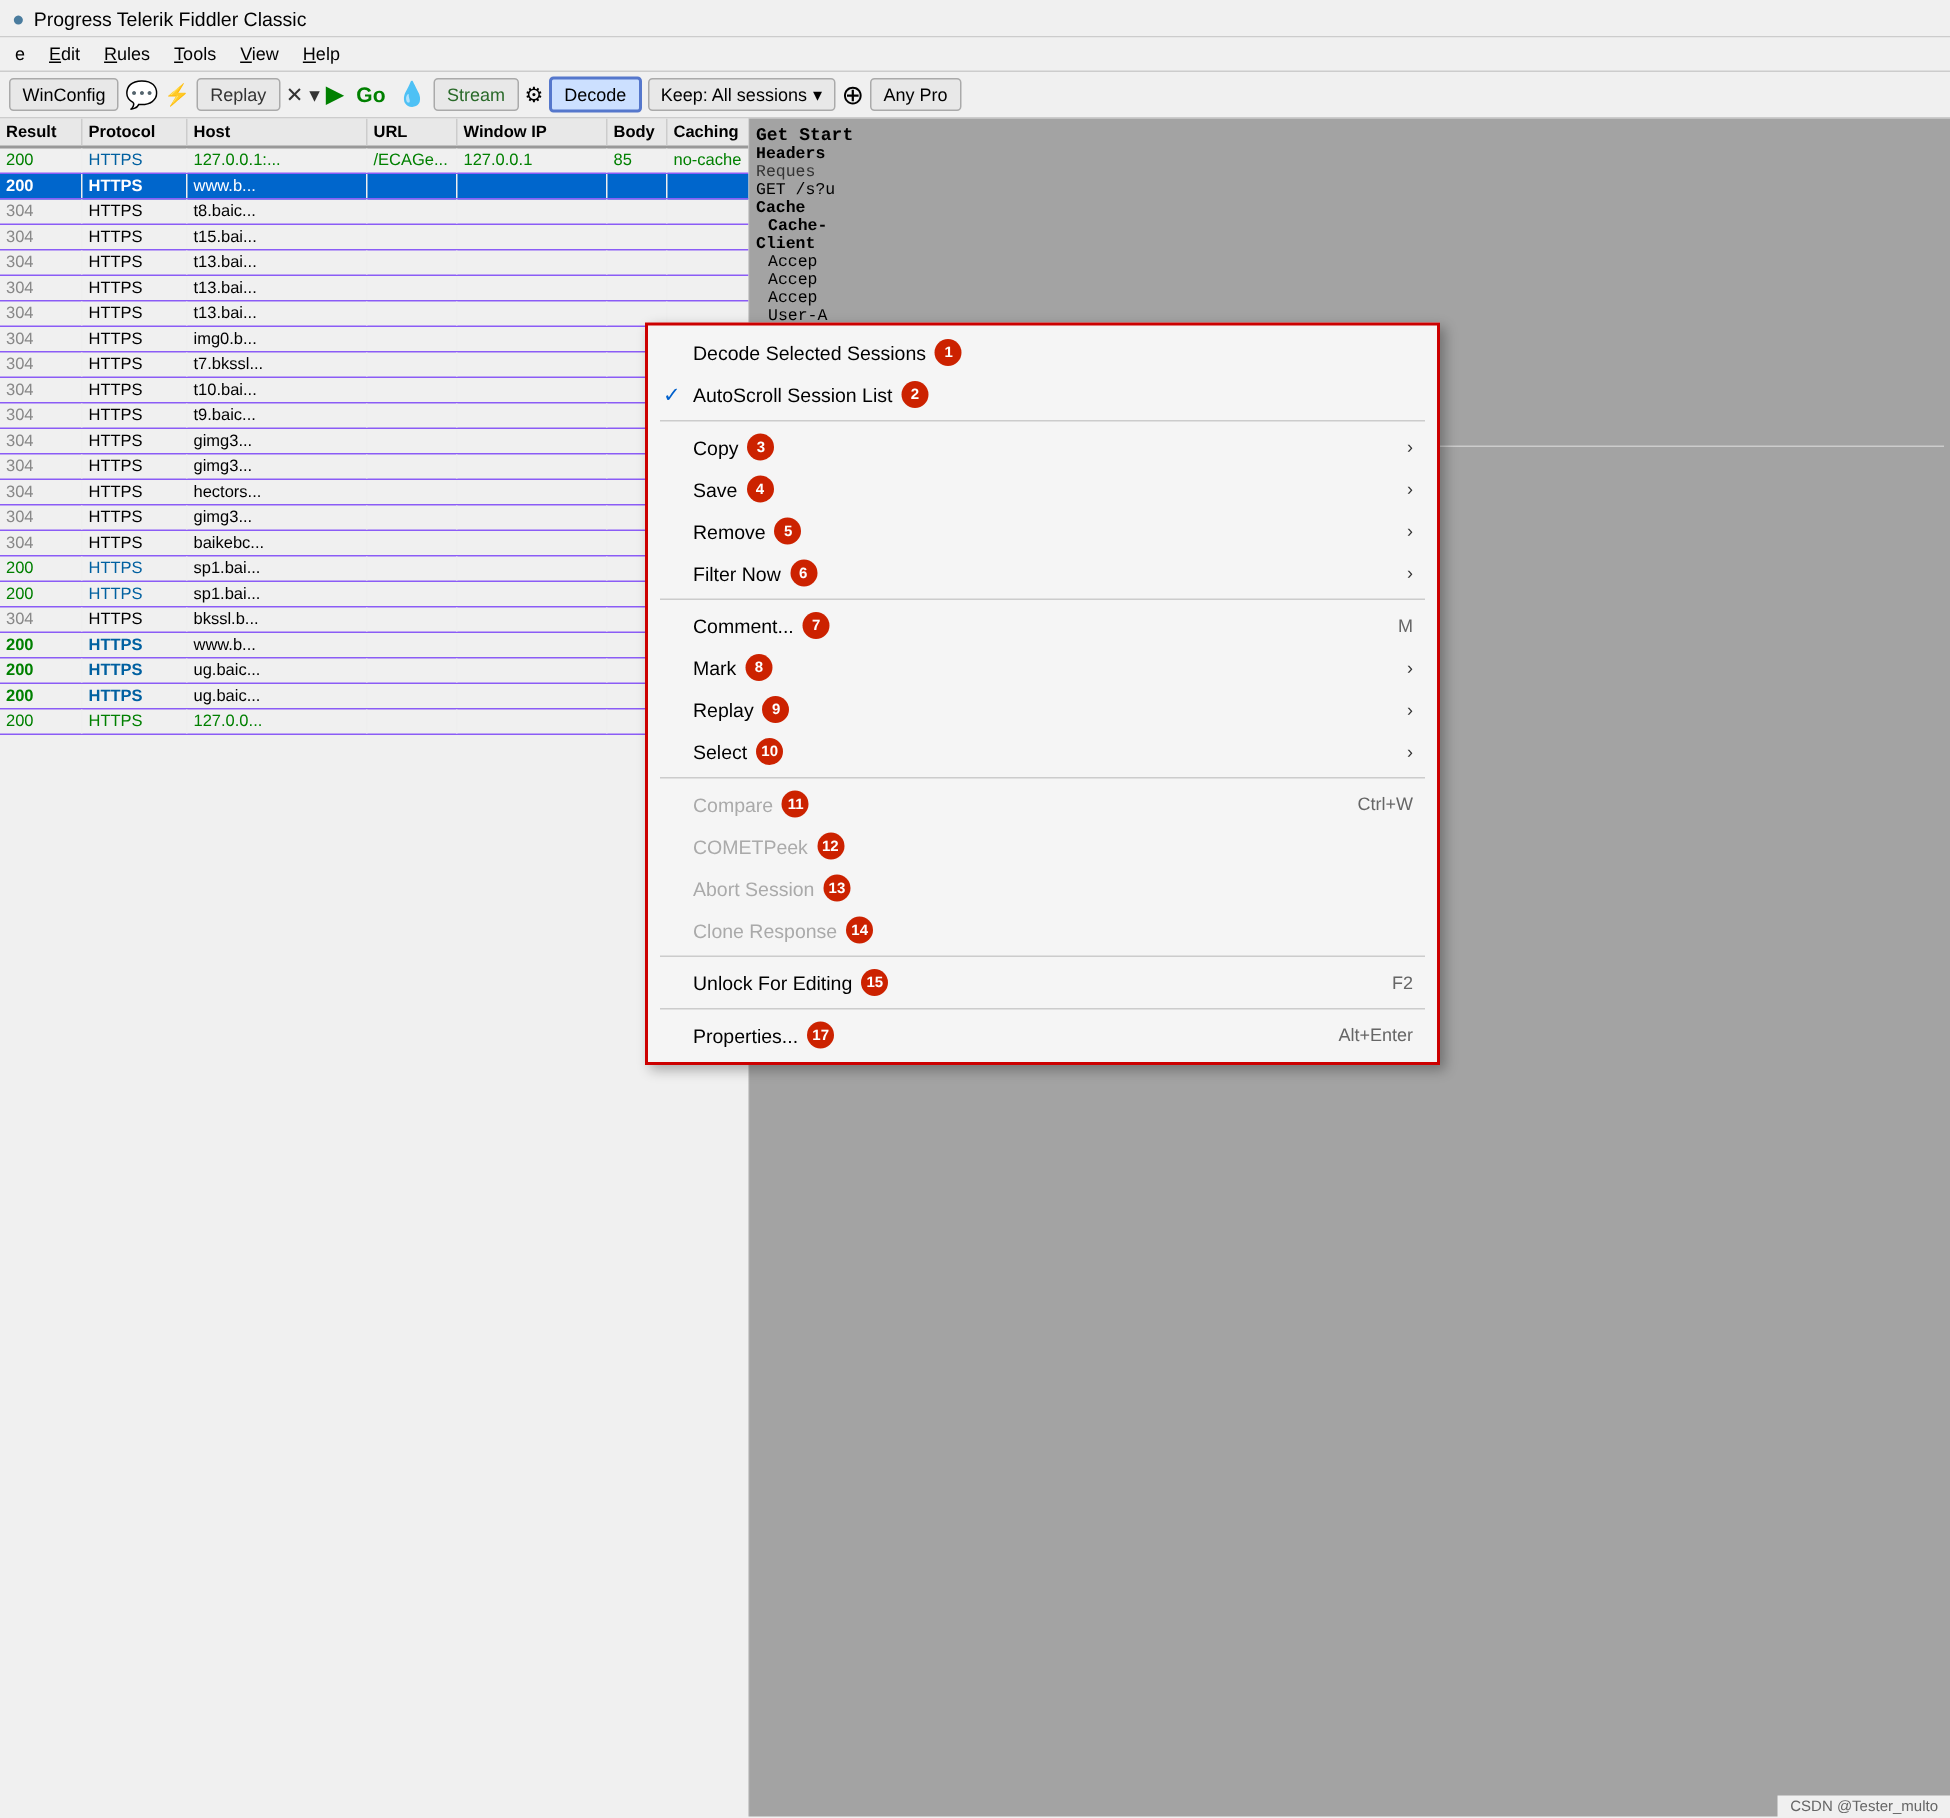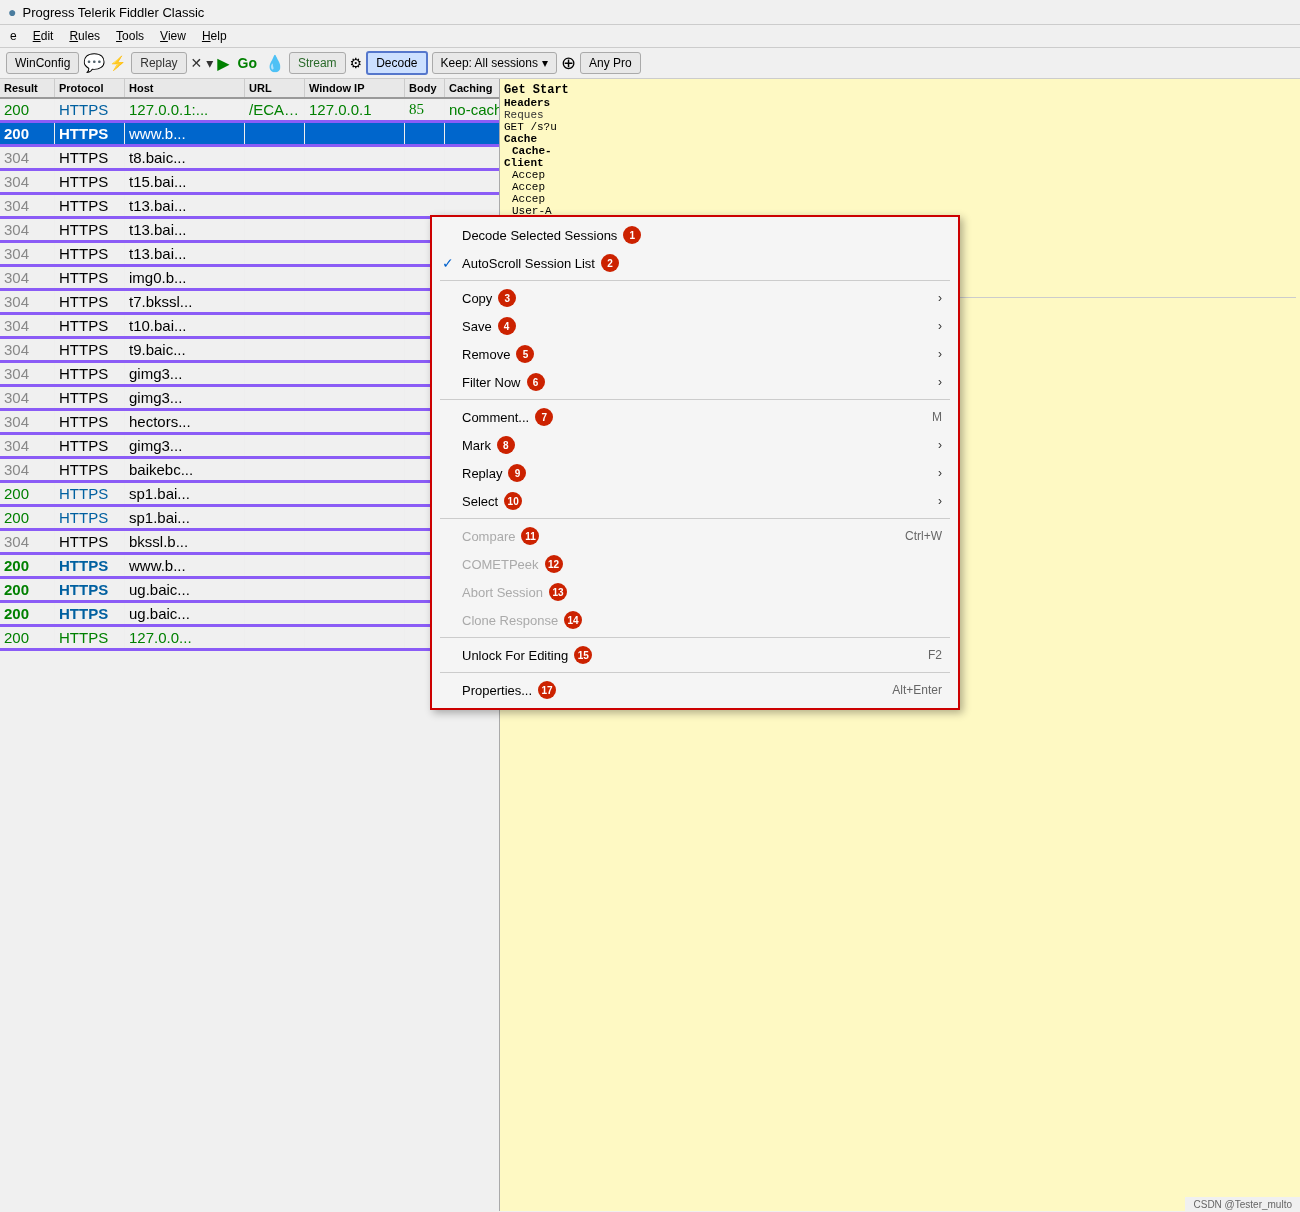--- a/index.html
+++ b/index.html
@@ -100,40 +100,40 @@
     }
     .table-header div {
       padding: 3px 4px;
       border-right: 1px solid #ccc;
       white-space: nowrap;
       overflow: hidden;
     }
     .table-row {
       display: grid;
       grid-template-columns: 55px 70px 120px 60px 100px 40px 80px 30px;
-      border-bottom: 3px solid #8b5cf6;
-      font-size: 15px;
+      border-bottom: 1px solid #8b5cf6;
+      font-size: 11px;
     }
     .table-row.selected { background: #0066cc; color: white; }
     .table-row div {
       padding: 2px 4px;
       border-right: 1px solid #eee;
       white-space: nowrap;
       overflow: hidden;
       text-overflow: ellipsis;
     }
 
     
     .right-panel {
       flex: 1;
       overflow: hidden;
       padding: 4px;
       font-size: 11px;
       font-family: 'Courier New', monospace;
-      background: #fef9c3;
+      background: #a3a3a3;
     }
 
     
     .context-menu {
       position: absolute;
       top: 215px;
       left: 430px;
       width: 530px;
       background: #f5f5f5;
       border: 2px solid #cc0000;
@@ -260,21 +260,21 @@
       <div>Caching</div>
 
     </div>
 
     <div class="table-row">
       <div style="color:green;">200</div>
       <div style="color:#0060a0;">HTTPS</div>
       <div style="color:green;">127.0.0.1:...</div>
       <div style="color:green;">/ECAGe...</div>
       <div style="color:green;">127.0.0.1</div>
-      <div style="color:green;font-family:Liberation Serif, serif;">85</div>
+      <div style="color:green;">85</div>
       <div style="color:green;">no-cache</div>
 
     </div>
 
     <div class="table-row selected">
       <div style="color:white; font-weight:bold;">200</div>
       <div style="color:white; font-weight:bold;">HTTPS</div>
       <div style="color:white;">www.b...</div>
       <div></div>
       <div></div>

